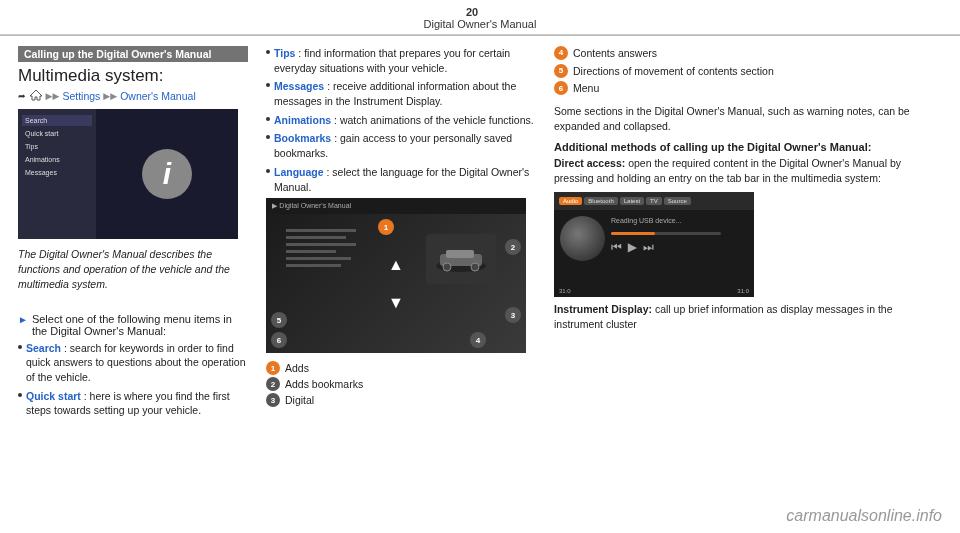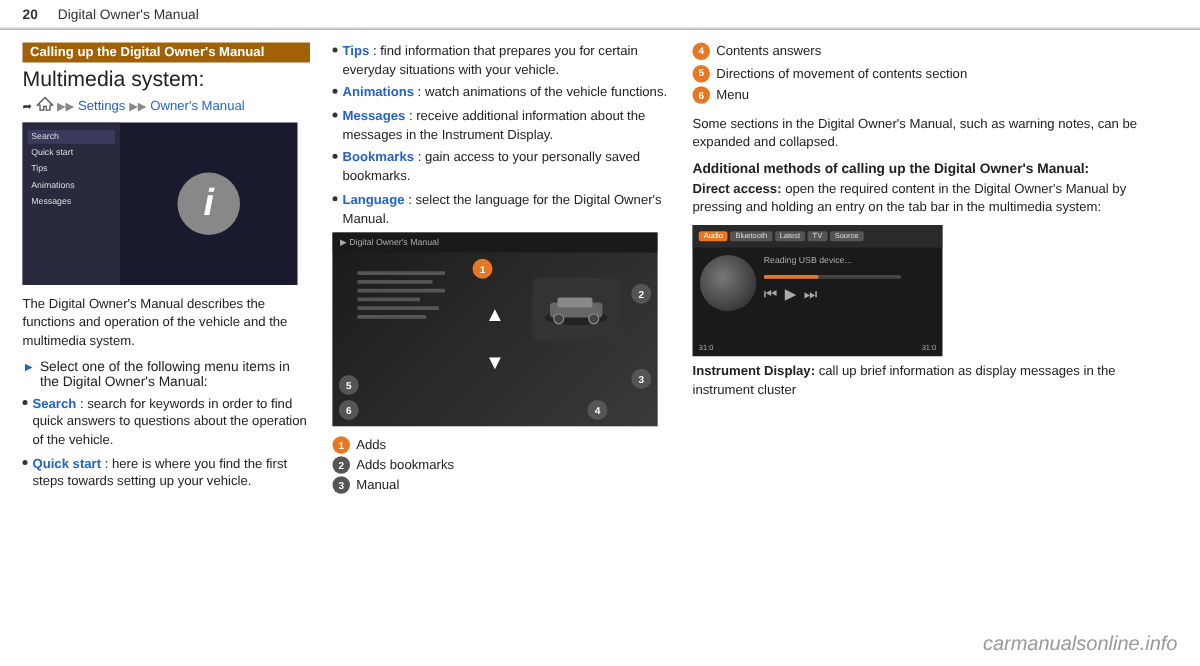--- a/index.html
+++ b/index.html
@@ -13,20 +13,21 @@
       overflow: hidden;
       position: relative;
     }
 
     
     .page-header {
       display: flex;
       align-items: center;
       padding: 6px 18px 4px 18px;
       border-bottom: 1px solid #ccc;
+      flex-direction: column;
     }
     .page-number {
       font-size: 11px;
       font-weight: bold;
       color: #333;
       margin-right: 16px;
     }
     .page-title-header {
       font-size: 11px;
       color: #333;
@@ -49,21 +50,21 @@
     .col-mid {
       width: 270px;
       flex-shrink: 0;
     }
     .col-right {
       flex: 1;
     }
 
     
     .section-heading {
-      background: #a16207;
+      background: #737373;
       color: #fff;
       padding: 2px 6px;
       font-size: 10.5px;
       font-weight: bold;
       margin-bottom: 4px;
       display: inline-block;
       width: 100%;
     }
 
     .multimedia-label {
@@ -139,21 +140,22 @@
       font-size: 30px;
       color: #fff;
       font-style: italic;
       font-weight: bold;
     }
 
     
     .description-text {
       font-size: 10.5px;
       line-height: 1.45;
-      margin-bottom: 6px;
+      margin-bottom: 20px;
+      font-style: italic;
     }
 
     
     .arrow-bullet {
       display: flex;
       align-items: flex-start;
       gap: 4px;
       margin-bottom: 4px;
     }
     .arrow-icon {
@@ -446,29 +448,29 @@
       <li>
         <span class="bullet-dot"></span>
         <span>
           <span class="link-text">Tips</span>
           <span>: find information that prepares you for certain everyday situations with your vehicle.</span>
         </span>
       </li>
       <li>
         <span class="bullet-dot"></span>
         <span>
+          <span class="link-text">Messages</span>
+          <span>: receive additional information about the messages in the Instrument Display.</span>
+        </span>
+      </li>
+      <li>
+        <span class="bullet-dot"></span>
+        <span>
           <span class="link-text">Animations</span>
           <span>: watch animations of the vehicle functions.</span>
-        </span>
-      </li>
-      <li>
-        <span class="bullet-dot"></span>
-        <span>
-          <span class="link-text">Messages</span>
-          <span>: receive additional information about the messages in the Instrument Display.</span>
         </span>
       </li>
       <li>
         <span class="bullet-dot"></span>
         <span>
           <span class="link-text">Bookmarks</span>
           <span>: gain access to your personally saved bookmarks.</span>
         </span>
       </li>
       <li>
@@ -527,21 +529,21 @@
       <div class="legend-item">
         <div class="legend-num nc-orange">1</div>
         <span>Adds</span>
       </div>
       <div class="legend-item">
         <div class="legend-num nc-gray">2</div>
         <span>Adds bookmarks</span>
       </div>
       <div class="legend-item">
         <div class="legend-num nc-gray">3</div>
-        <span>Manual</span>
+        <span>Digital</span>
       </div>
     </div>
 
   </div>
 
   <div class="col-right">
 
     <ul class="numbered-list-right">
       <li>
         <div class="legend-num nc-orange" style="width:14px;height:14px;border-radius:50%;display:flex;align-items:center;justify-content:center;font-size:8px;font-weight:bold;color:#fff;flex-shrink:0;background:#e87722;">4</div>

